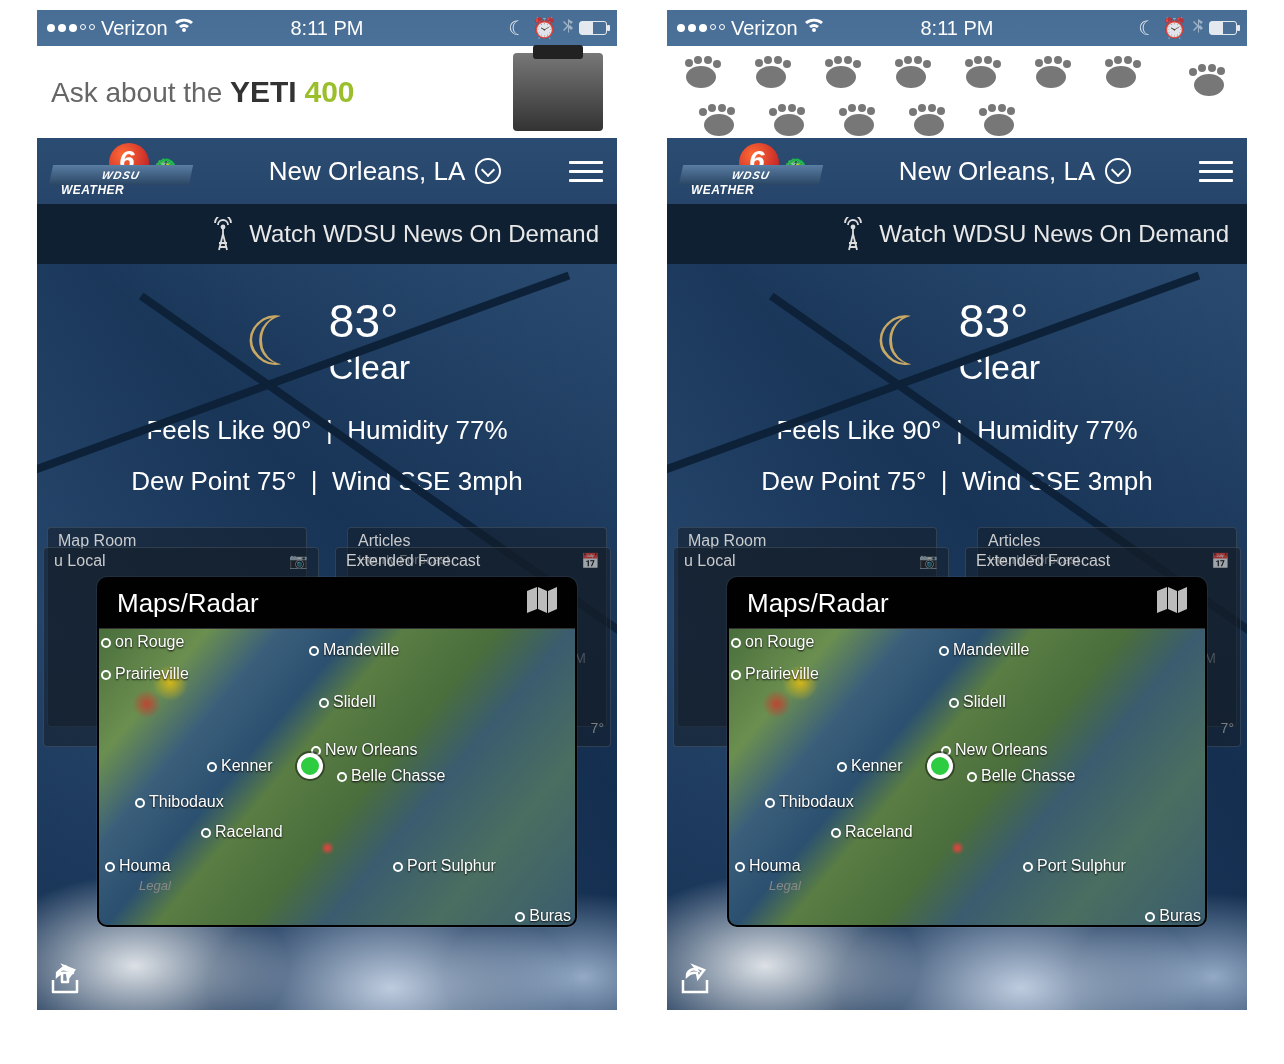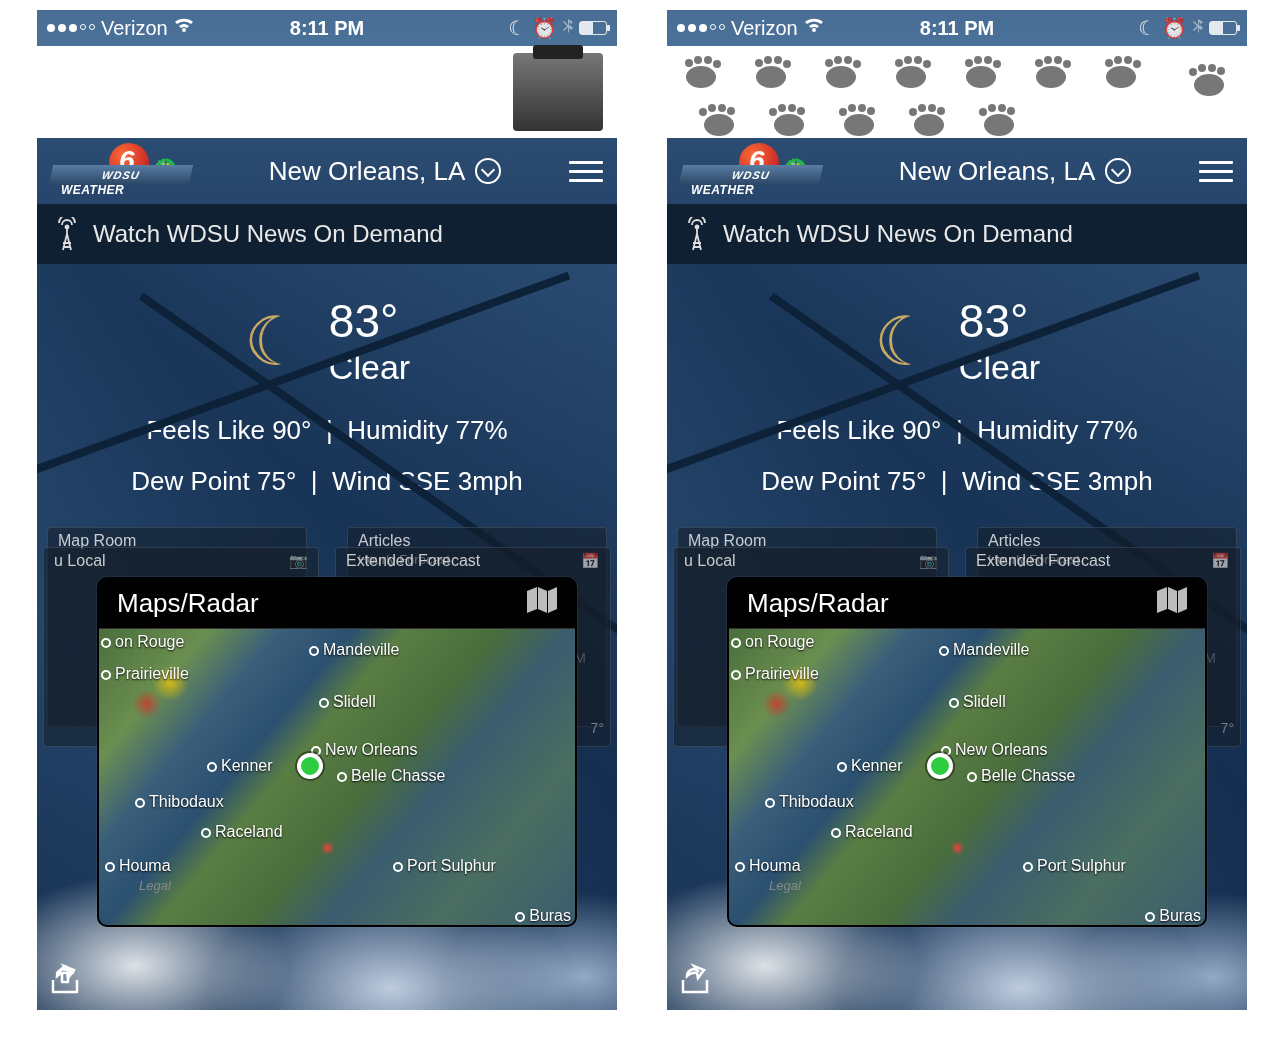--- a/index.html
+++ b/index.html
@@ -31,21 +31,21 @@
     color: #fff;
     font-size: 20px;
     padding: 12px 10px;
     position: relative;
   }
   .status-left { display:flex; align-items:center; gap:6px;}
   .dots { display:flex; gap:3px; }
   .dot { width:8px; height:8px; border-radius:50%; background:#fff; }
   .dot.hollow { background:transparent; border:1px solid #fff; width:6px;height:6px;}
   .wifi { font-size:18px; }
-  .status-center { position:absolute; left:50%; transform:translateX(-50%); font-weight:700;}
+  .status-center { position:absolute; left:50%; transform:translateX(-50%); font-weight:400;}
   .status-right { margin-left:auto; display:flex; align-items:center; gap:6px; opacity:0.85;}
   .battery { width:28px; height:14px; border:1.5px solid #fff; border-radius:3px; position:relative;}
   .battery::after{content:"";position:absolute;right:-4px;top:3px;width:3px;height:6px;background:#fff;border-radius:1px;}
   .battery-fill{height:100%;width:50%;background:#fff;}
   
   .ad {
     height: 92px;
     background: #fff;
     display:flex;
     align-items:center;
@@ -83,21 +83,21 @@
   .logo-weather{position:absolute;left:10px;top:36px;font-size:12px;font-weight:800;font-style:italic;color:#fff;letter-spacing:0.5px;}
   .peacock{ position:absolute; left:102px; top:8px; font-size:20px;}
   .loc { font-size:26px; font-weight:300; margin-left:auto; margin-right:auto; display:flex; align-items:center; gap:10px;}
   .chev { width:26px;height:26px;border:2px solid #fff;border-radius:50%;display:flex;align-items:center;justify-content:center;}
   .chev::after{content:"";width:8px;height:8px;border-right:2px solid #fff;border-bottom:2px solid #fff;transform:rotate(45deg);margin-top:-3px;}
   .hamburger{ width:34px; display:flex; flex-direction:column; gap:6px; cursor:pointer;}
   .hamburger span{height:3px;background:#fff;border-radius:1px;}
   
   .news-bar{
     height:60px; background:rgba(10,25,40,0.85);
-    display:flex;align-items:center;padding:0 18px;gap:14px;color:#e8e8e8;font-size:24px;font-weight:300;
+    display:flex;align-items:center;padding:0 18px;gap:14px;color:#e8e8e8;font-size:24px;font-weight:300;justify-content:flex-end;
   }
   .tower{ width:24px; height:34px; position:relative;}
   .tower svg{width:100%;height:100%;}
   
   .main {
     flex:1; position:relative;
     background:
       linear-gradient(135deg, rgba(30,50,80,0.2), rgba(10,30,60,0.5)),
       linear-gradient(45deg, #1a3a5e 0%, #2c5078 30%, #1a3a5e 60%, #375e88 100%);
     overflow:hidden;
@@ -180,20 +180,23 @@
           </svg>
       </span>
       <div class="battery">
           <div class="battery-fill"></div>
         </div>
     </div>
   </div>
 
   <div class="ad">
     <div class="ad-text">
+      <div class="ad-line1">
+        <span>Ask about the </span><span class="yeti">YETI</span> <span class="n400">400</span>
+      </div>
     </div>
     <div class="ad-img"></div>
   </div>
 
   <div class="app-header">
     <div class="logo">
       <div class="logo-ball"></div>
       <span class="peacock">🦚</span>
       <div class="logo-bar">
           <span>WDSU</span>

